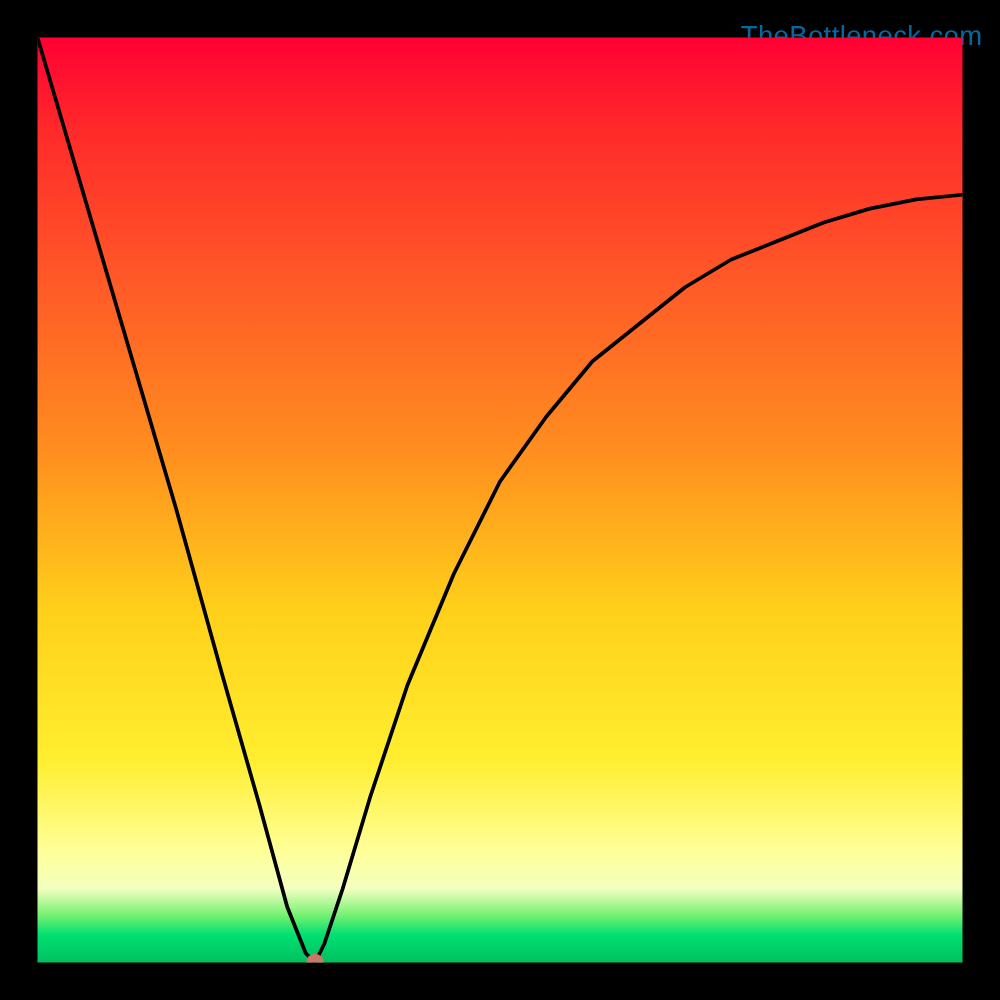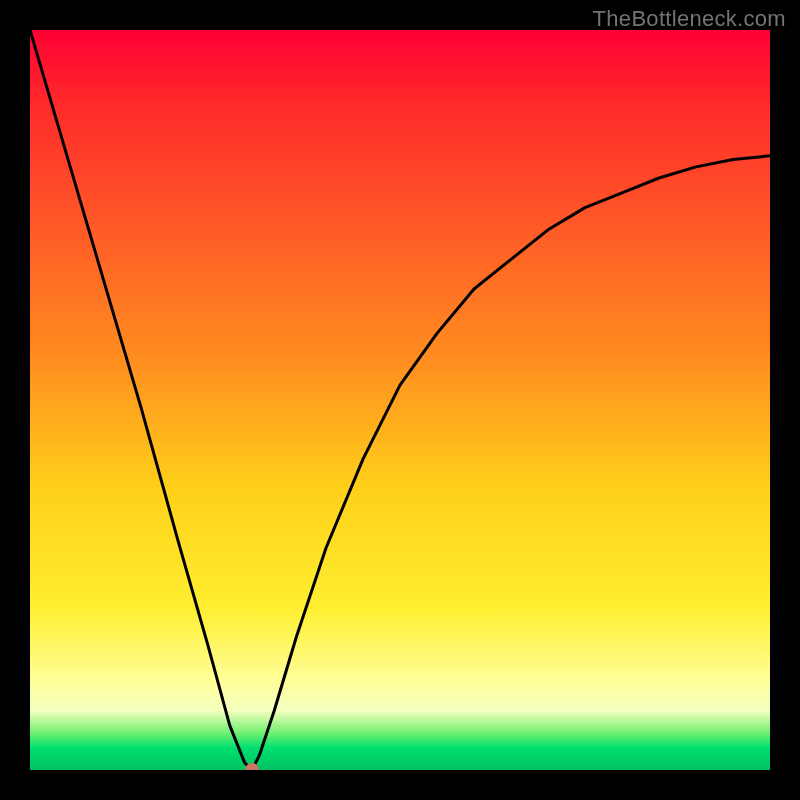--- a/index.html
+++ b/index.html
@@ -34,23 +34,23 @@
       #ffee2f 78%,
       #ffff99 88%,
       #f3ffbf 92%,
       #70f070 95%,
       #00e070 97%,
       #00c060 100%
     );
   }
   .watermark {
     position: absolute;
-    top: 6px;
+    top: 16px;
     right: 14px;
-    color: #737373;
+    color: #0369a1;
     font-size: 22px;
     letter-spacing: 0.3px;
     user-select: none;
   }
   .curve-svg {
     position: absolute;
     left: 0;
     top: 0;
     width: 740px;
     height: 740px;

